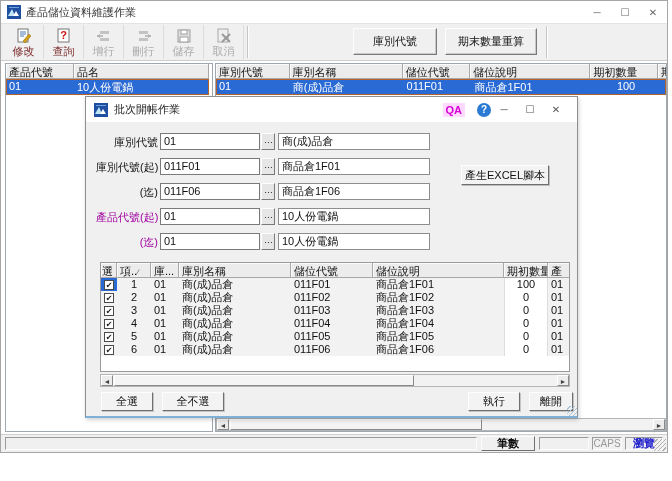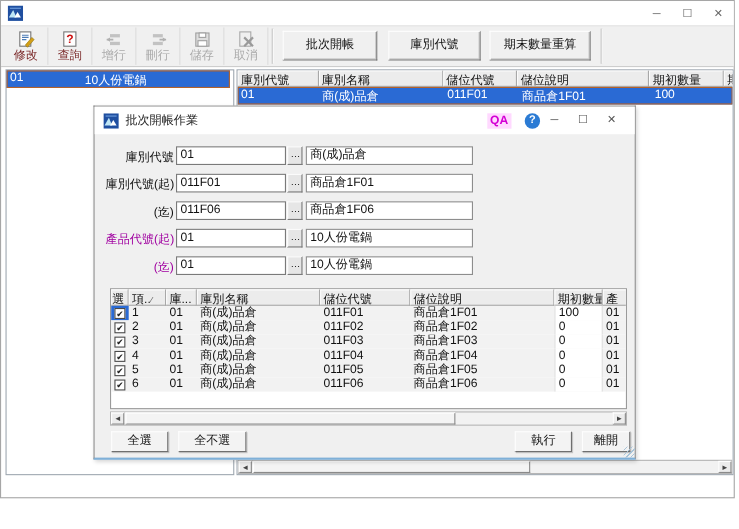--- a/index.html
+++ b/index.html
@@ -33,21 +33,21 @@
   .panel{position:absolute;background:#fff;border:1px solid #9fa8b1;box-sizing:border-box;}
   .panel-left{left:4px;top:62px;width:208px;height:369px;}
   .panel-right{left:214px;top:62px;width:452px;height:369px;overflow:hidden;}
   .grid-header{display:flex;height:15px;}
   .gh-cell{box-sizing:border-box;border-right:1px solid #a8a8a8;border-bottom:1px solid #a8a8a8;
     background:#ececec;box-shadow:inset 1px 1px 0 #fbfbfb;padding:1px 3px 0;
     white-space:nowrap;overflow:hidden;}
   .grid-row{display:flex;height:16px;}
   .gr-cell{box-sizing:border-box;padding:1px 3px 0;white-space:nowrap;overflow:hidden;}
   .sel-row{background:#2a6ad4;color:#fff;outline:1px solid #b4622a;outline-offset:-1px;}
-  .num{text-align:left;}
+  .num{text-align:center;}
   
   .hscroll{position:absolute;height:13px;background:#f2f2f2;border:1px solid #b5b5b5;
     box-sizing:border-box;}
   .scroll-arrow{position:absolute;top:0;width:12px;height:11px;background:#ececec;
     border:1px solid;border-color:#fff #8a8a8a #8a8a8a #fff;font-size:7px;line-height:11px;
     text-align:center;color:#444;box-sizing:border-box;}
   .scroll-thumb{position:absolute;top:0;height:11px;background:#f4f4f4;
     border:1px solid;border-color:#fff #8a8a8a #8a8a8a #fff;box-sizing:border-box;}
   .rp-scroll{left:0;bottom:0;width:450px;}
   
@@ -110,20 +110,21 @@
 
 <div class="window">
 
   <div class="titlebar">
     <svg class="icon16" width="14" height="14">
       <rect x="0" y="0" width="14" height="14" fill="#1f4fa0"></rect>
       <polygon points="1,11 5,4 8,11" fill="#bfe6f5"></polygon>
       <polygon points="6,11 9,6 12,11" fill="#ffffff"></polygon>
       <rect x="2" y="2" width="10" height="1" fill="#6fa0e0"></rect>
     </svg>
+    <span class="title">產品儲位資料維護作業</span>
     <span class="win-controls">
       <span class="win-btn">─</span>
       <span class="win-btn">☐</span>
       <span class="win-btn">✕</span>
     </span>
   </div>
 
   <div class="toolbar">
     <div class="tb-btn enabled" style="left:3px">
       <svg width="16" height="17">
@@ -170,27 +171,30 @@
     </div>
     <div class="tb-btn disabled" style="left:163px">
       <svg width="16" height="17">
         <rect x="2" y="2" width="12" height="12" fill="#dedede" stroke="#a0a0a0"></rect>
         <rect x="5" y="2" width="6" height="4" fill="#fff" stroke="#a0a0a0"></rect>
         <rect x="4" y="9" width="8" height="5" fill="#fff" stroke="#a0a0a0"></rect>
       </svg>
       <span class="tb-label">儲存</span>
     </div>
     <div class="tb-sep" style="left:246px"></div>
-    <div class="tb-action" style="left:256px;width:86px">批次開帳</div>
     <div class="tb-action" style="left:352px;width:84px">庫別代號</div>
     <div class="tb-action" style="left:444px;width:92px">期末數量重算</div>
     <div class="tb-sep" style="left:545px"></div>
   </div>
 
   <div class="panel panel-left">
+    <div class="grid-header">
+      <div class="gh-cell" style="width:68px">產品代號</div>
+      <div class="gh-cell" style="width:135px">品名</div>
+    </div>
     <div class="grid-row sel-row" style="width:203px">
       <div class="gr-cell" style="width:68px">01</div>
       <div class="gr-cell" style="width:135px">10人份電鍋</div>
     </div>
   </div>
 
   <div class="panel panel-right">
     <div class="grid-header">
       <div class="gh-cell" style="width:74px">庫別代號</div>
       <div class="gh-cell" style="width:114px">庫別名稱</div>
@@ -207,20 +211,28 @@
       <div class="gr-cell num" style="width:68px">100</div>
       <div class="gr-cell" style="width:5px"></div>
     </div>
     <div class="hscroll rp-scroll">
       <div class="scroll-arrow" style="left:0">◄</div>
       <div class="scroll-thumb" style="left:13px;width:252px"></div>
       <div class="scroll-arrow" style="right:0">►</div>
     </div>
   </div>
 
+  <div class="statusbar">
+    <div class="sb-sunken" style="left:4px;width:472px"></div>
+    <div class="sb-raised" style="left:480px;width:54px">筆數</div>
+    <div class="sb-sunken" style="left:538px;width:50px"></div>
+    <div class="sb-sunken" style="left:591px;width:30px;color:#999;font-size:10px">CAPS</div>
+    <div class="sb-sunken" style="left:624px;width:38px;color:#2222cc;font-weight:bold">瀏覽</div>
+    <div class="grip"></div>
+  </div>
 </div>
 
 <div class="dialog">
 
   <div class="dlg-titlebar">
     <svg class="icon16" width="14" height="14">
       <rect x="0" y="0" width="14" height="14" fill="#1f4fa0"></rect>
       <polygon points="1,11 5,4 8,11" fill="#bfe6f5"></polygon>
       <polygon points="6,11 9,6 12,11" fill="#ffffff"></polygon>
       <rect x="2" y="2" width="10" height="1" fill="#6fa0e0"></rect>
@@ -257,20 +269,21 @@
     <span class="f-browse">…</span>
     <span class="f-desc">10人份電鍋</span>
   </div>
   <div class="f-row" style="top:136px">
     <span class="f-label accent">(迄)</span>
     <span class="f-input">01</span>
     <span class="f-browse">…</span>
     <span class="f-desc">10人份電鍋</span>
   </div>
 
+  <div class="side-btn" style="top:68px">產生EXCEL腳本</div>
 
   <div class="dlg-grid">
     <div class="dg-header">
       <div class="gh-cell" style="width:16px;padding:1px 1px 0">選</div>
       <div class="gh-cell" style="width:34px">
         <span>項..</span><span class="sort-glyph">∕</span>
       </div>
       <div class="gh-cell" style="width:28px">庫...</div>
       <div class="gh-cell" style="width:112px">庫別名稱</div>
       <div class="gh-cell" style="width:82px">儲位代號</div>

